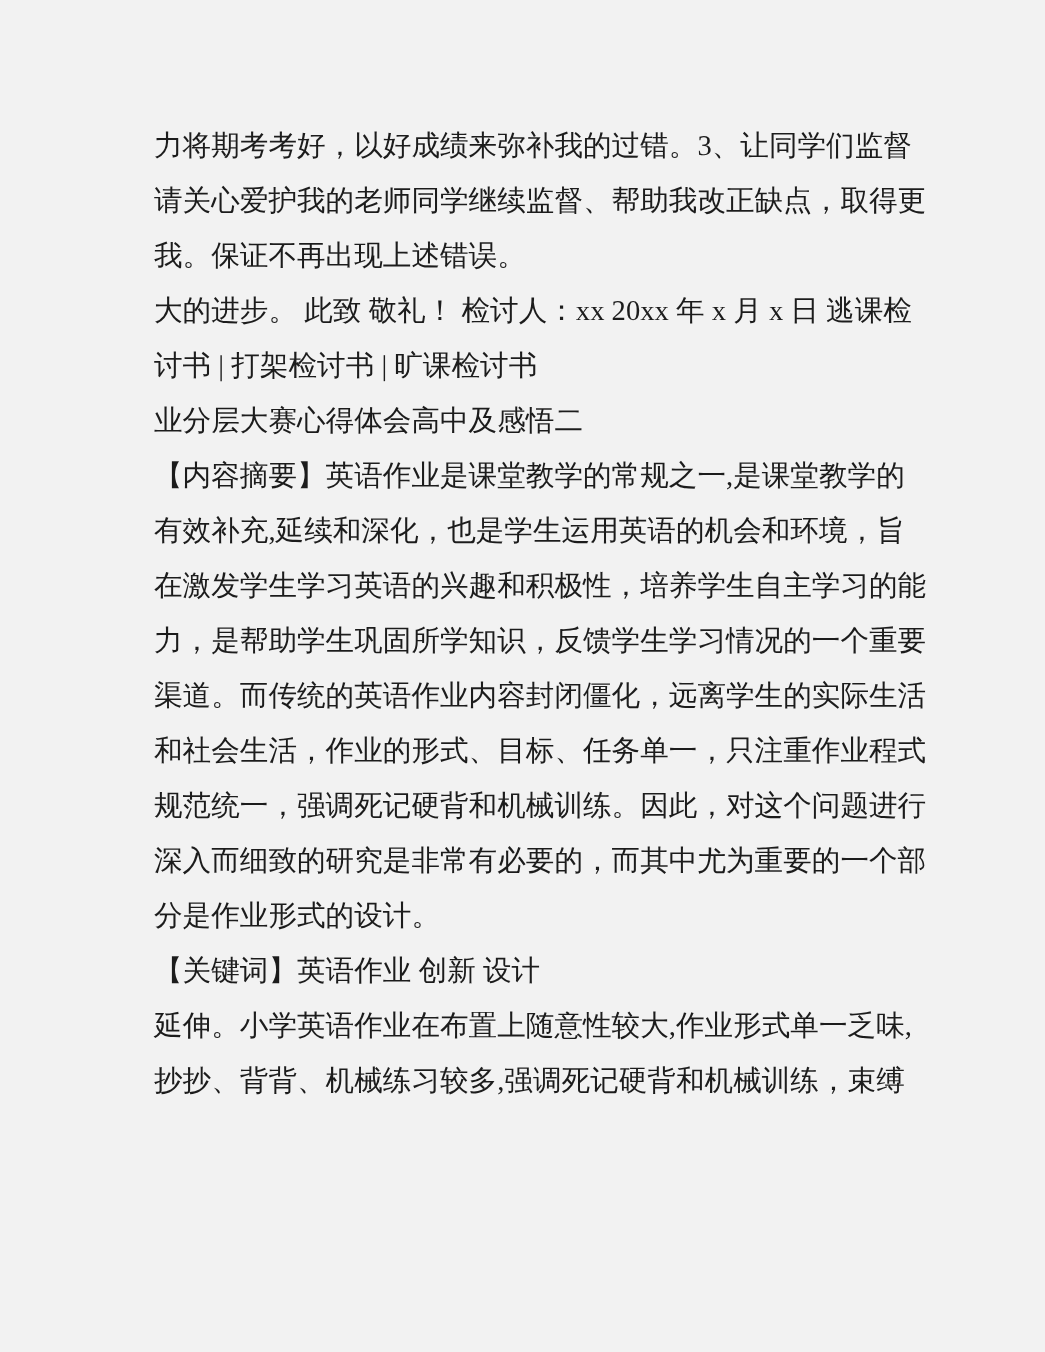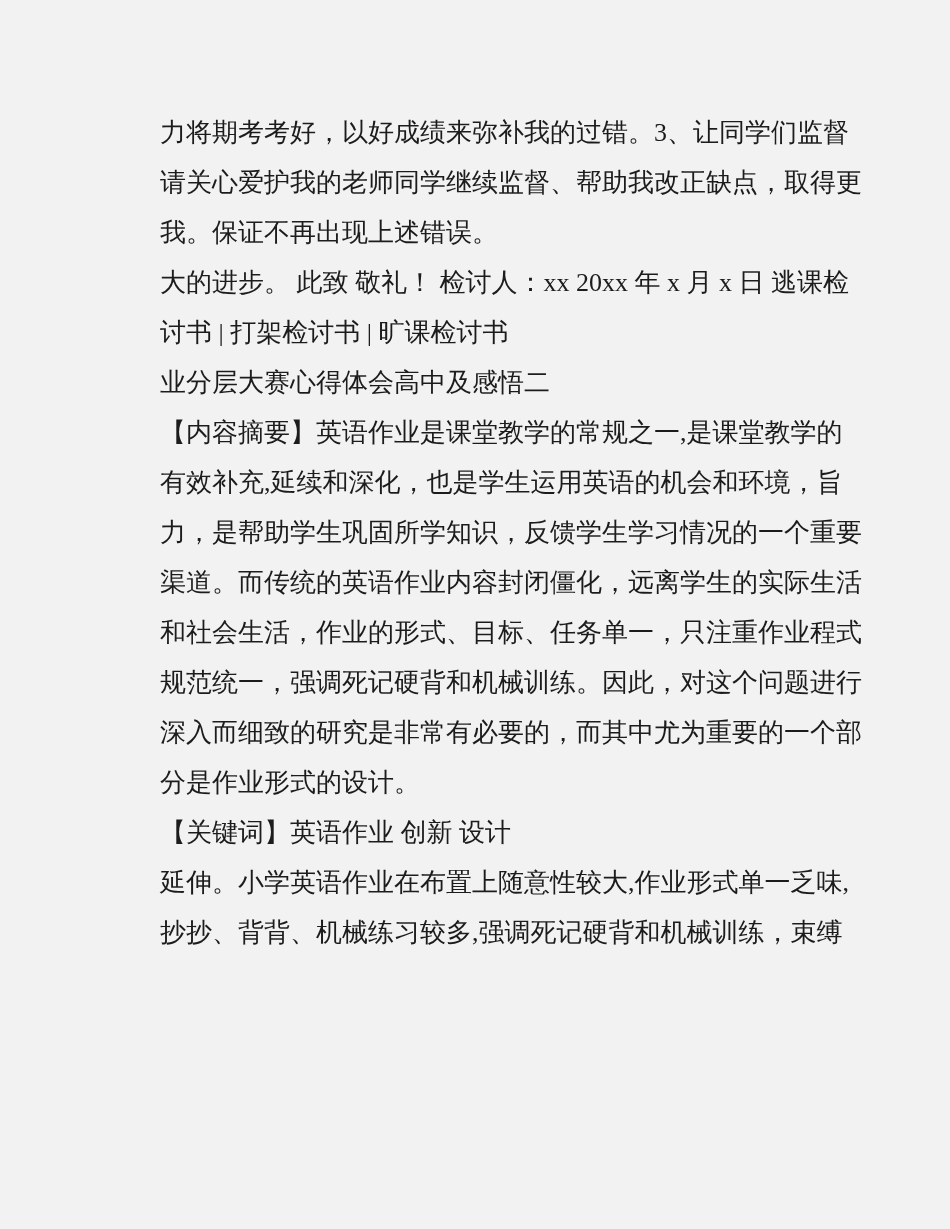--- a/index.html
+++ b/index.html
@@ -29,36 +29,36 @@
     width: 720px;
     color: #1c1c1c;
     font-size: 26px;
     line-height: 50px;
     text-align: left;
   }
   .text-line {
     white-space: pre;
     height: 50px;
     overflow: visible;
-    margin-left: 20px;
   }
 </style>
 </head>
 <body>
 
 <div class="doc-page">
   <div class="doc-body">
     <div class="text-line">力将期考考好，以好成绩来弥补我的过错。3、让同学们监督</div>
     <div class="text-line">请关心爱护我的老师同学继续监督、帮助我改正缺点，取得更</div>
     <div class="text-line">我。保证不再出现上述错误。</div>
     <div class="text-line">大的进步。 此致 敬礼！ 检讨人：xx 20xx 年 x 月 x 日 逃课检</div>
     <div class="text-line">讨书 | 打架检讨书 | 旷课检讨书</div>
     <div class="text-line">业分层大赛心得体会高中及感悟二</div>
     <div class="text-line">【内容摘要】英语作业是课堂教学的常规之一,是课堂教学的</div>
     <div class="text-line">有效补充,延续和深化，也是学生运用英语的机会和环境，旨</div>
+    <div class="text-line">在激发学生学习英语的兴趣和积极性，培养学生自主学习的能</div>
     <div class="text-line">力，是帮助学生巩固所学知识，反馈学生学习情况的一个重要</div>
     <div class="text-line">渠道。而传统的英语作业内容封闭僵化，远离学生的实际生活</div>
     <div class="text-line">和社会生活，作业的形式、目标、任务单一，只注重作业程式</div>
     <div class="text-line">规范统一，强调死记硬背和机械训练。因此，对这个问题进行</div>
     <div class="text-line">深入而细致的研究是非常有必要的，而其中尤为重要的一个部</div>
     <div class="text-line">分是作业形式的设计。</div>
     <div class="text-line">【关键词】英语作业 创新 设计</div>
     <div class="text-line">延伸。小学英语作业在布置上随意性较大,作业形式单一乏味,</div>
     <div class="text-line">抄抄、背背、机械练习较多,强调死记硬背和机械训练，束缚</div>
   </div>

